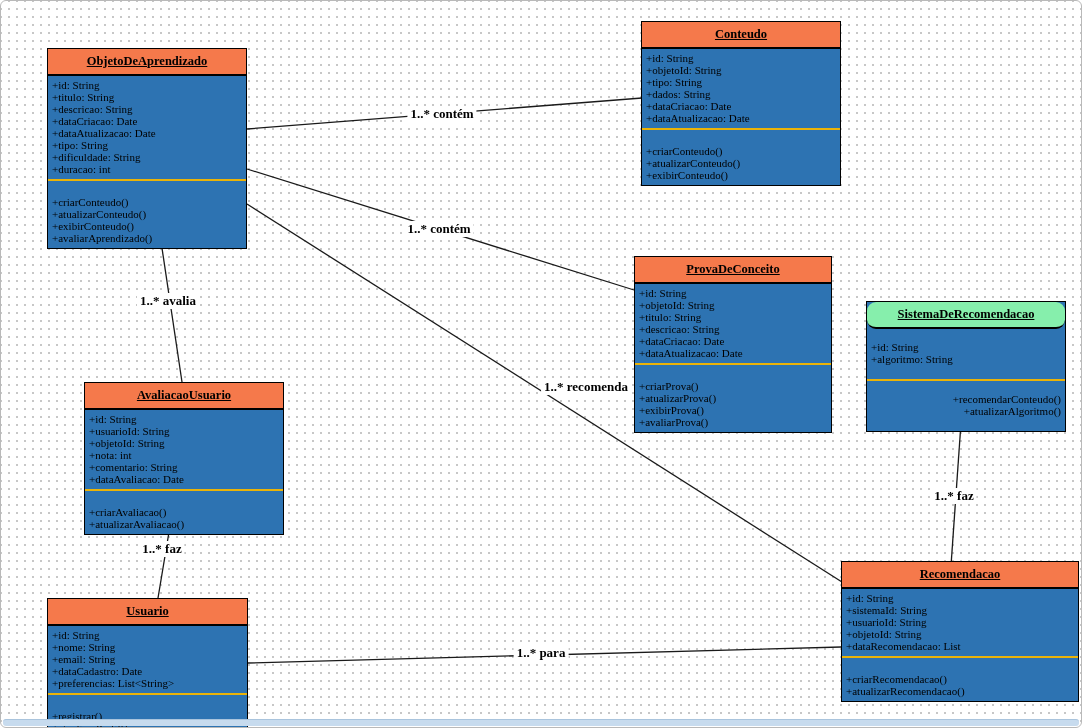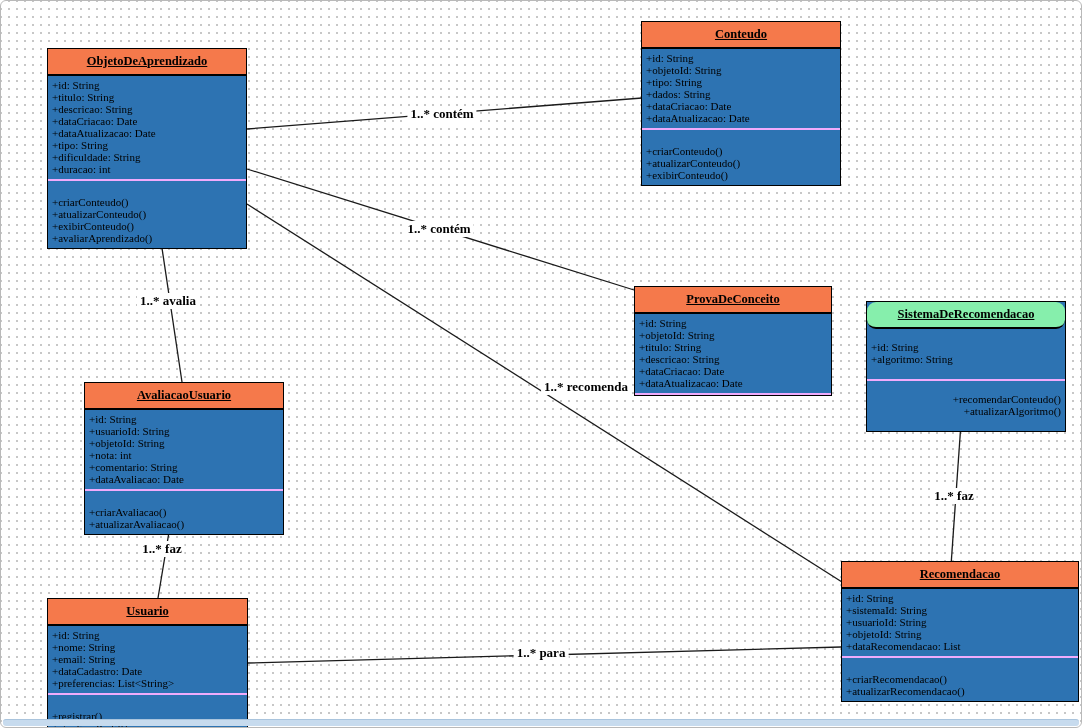--- a/index.html
+++ b/index.html
@@ -20,21 +20,21 @@
     background:#fff;padding:0 3px;font-weight:bold;font-size:13px;color:#000;white-space:nowrap;
   }
   .uml-class{
     position:absolute;z-index:2;box-sizing:border-box;
     border:1.5px solid #000;background:#2D73B2;
   }
   .uml-header{
     text-align:center;font-weight:bold;font-size:12.5px;color:#000;
     padding:5px 2px;border-bottom:2px solid #000;text-decoration:underline;
   }
-  .uml-attrs{padding:3px 4px 4px;border-bottom:2px solid #f0abfc;}
+  .uml-attrs{padding:3px 4px 4px;border-bottom:2px solid #eab308;}
   .uml-methods{padding:15px 4px 4px;}
   .uml-row{font-size:11px;line-height:12px;color:#000;white-space:nowrap;}
   .spacious .uml-attrs{padding:12px 4px 14px;}
   .spacious .uml-methods{padding:12px 4px 14px;text-align:right;}
   .hscrollbar{
     position:absolute;left:2px;right:2px;bottom:1px;height:6px;z-index:5;
     background:#c7dbee;border-top:1px solid #a9c4dd;border-radius:3px;
   }
 </style>
 </head>
@@ -86,29 +86,35 @@
           <div class="uml-row">+dados: String</div>
           <div class="uml-row">+dataCriacao: Date</div>
           <div class="uml-row">+dataAtualizacao: Date</div>
         </div>
         <div class="uml-methods">
           <div class="uml-row">+criarConteudo()</div>
           <div class="uml-row">+atualizarConteudo()</div>
           <div class="uml-row">+exibirConteudo()</div>
         </div>
       </div>
-      <div class="uml-class" style="left: 633px; top: 255px; width: 198px; background: rgb(45, 115, 178); margin-top: 30px;">
+      <div class="uml-class" style="left: 633px; top: 255px; width: 198px; background: rgb(45, 115, 178);">
         <div class="uml-header" style="background: rgb(245, 121, 75);">ProvaDeConceito</div>
         <div class="uml-attrs">
           <div class="uml-row">+id: String</div>
           <div class="uml-row">+objetoId: String</div>
           <div class="uml-row">+titulo: String</div>
           <div class="uml-row">+descricao: String</div>
           <div class="uml-row">+dataCriacao: Date</div>
           <div class="uml-row">+dataAtualizacao: Date</div>
+        </div>
+        <div class="uml-methods">
+          <div class="uml-row">+criarProva()</div>
+          <div class="uml-row">+atualizarProva()</div>
+          <div class="uml-row">+exibirProva()</div>
+          <div class="uml-row">+avaliarProva()</div>
         </div>
       </div>
       <div class="uml-class spacious" style="left: 865px; top: 300px; width: 200px; background: rgb(45, 115, 178);">
         <div class="uml-header" style="background: #86efac; border-radius: 9px;">SistemaDeRecomendacao</div>
         <div class="uml-attrs">
           <div class="uml-row">+id: String</div>
           <div class="uml-row">+algoritmo: String</div>
         </div>
         <div class="uml-methods">
           <div class="uml-row">+recomendarConteudo()</div>

